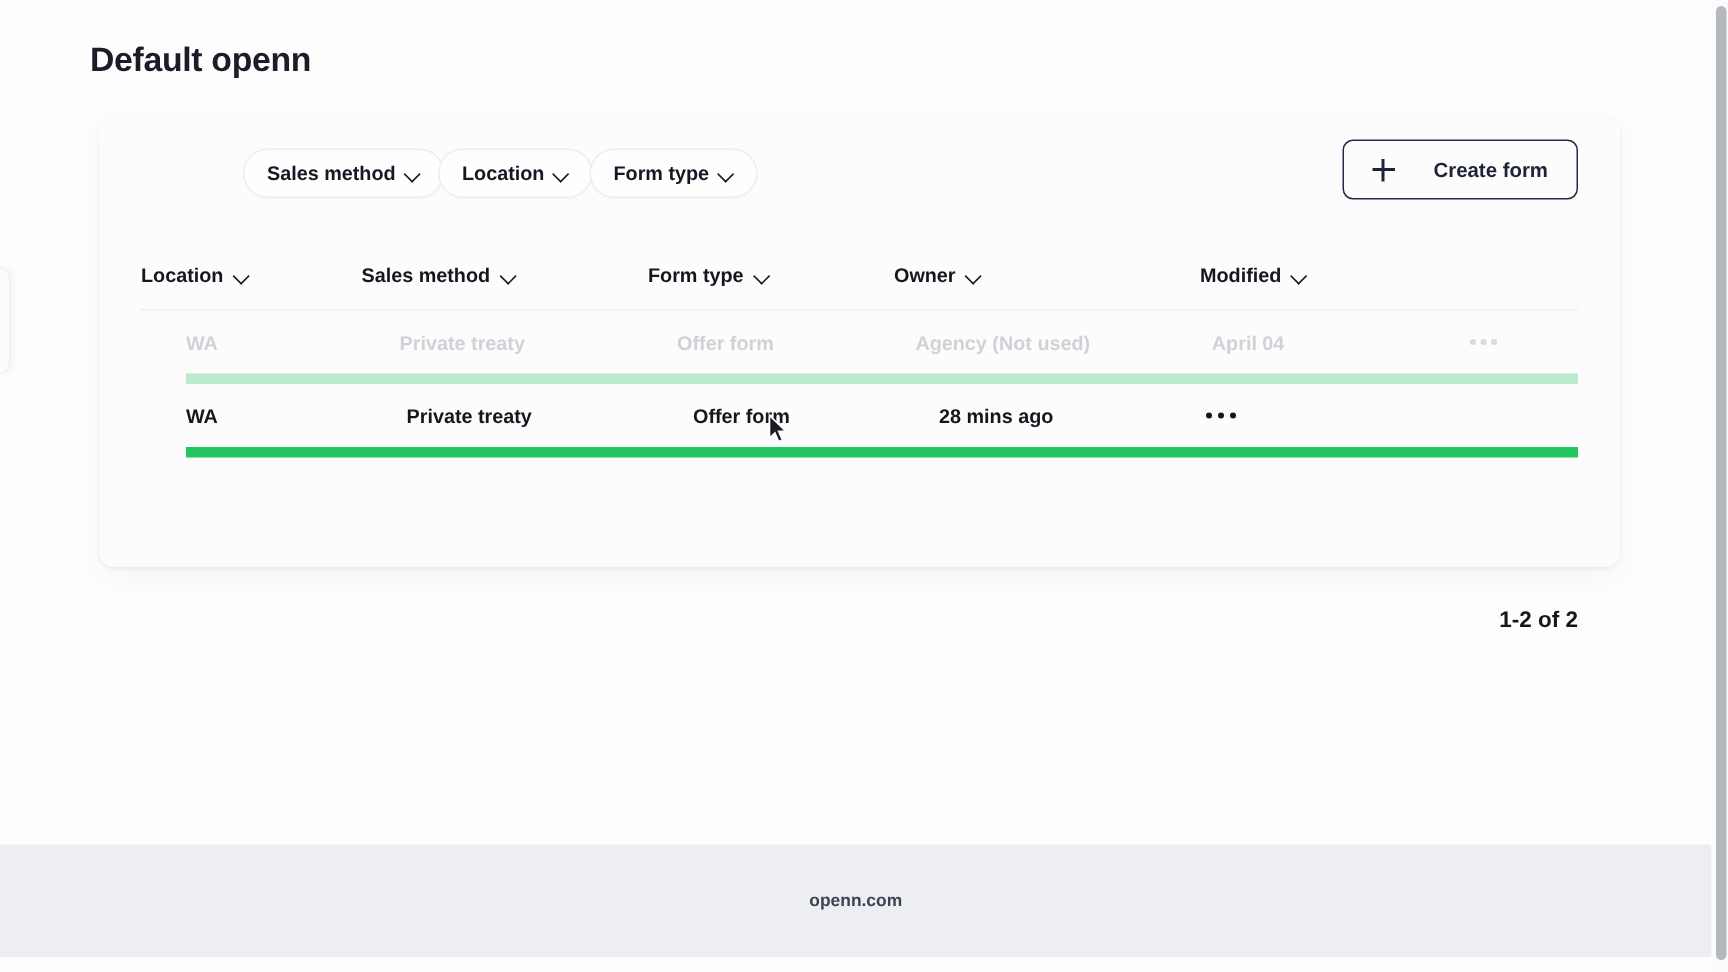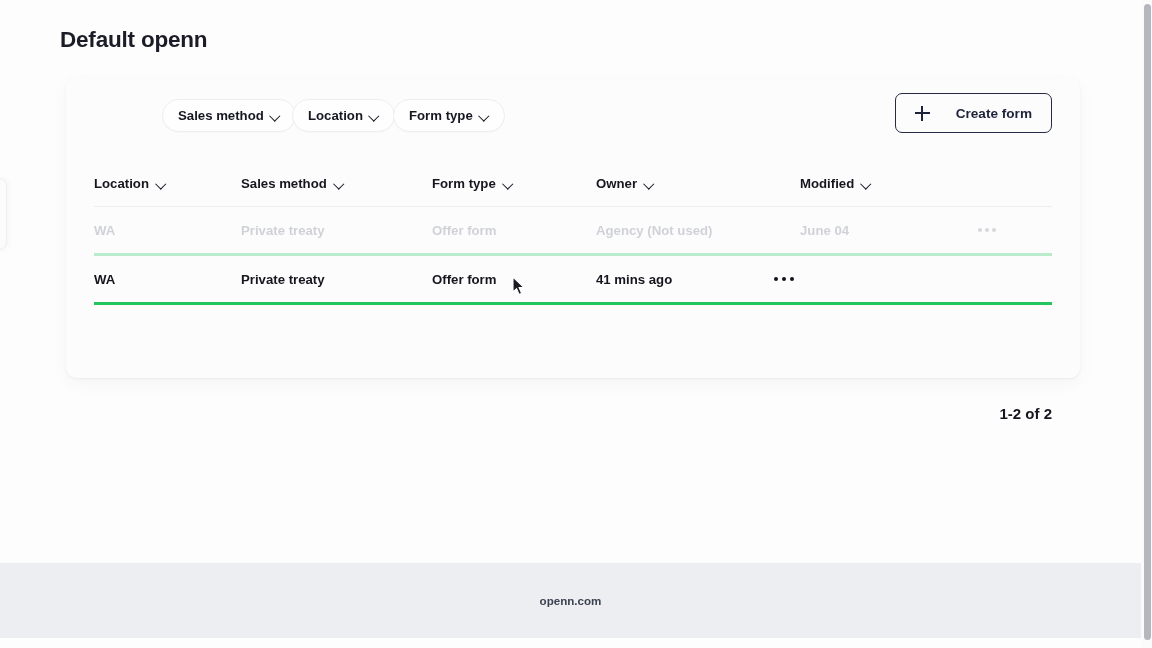--- a/index.html
+++ b/index.html
@@ -184,22 +184,23 @@
   .c-mod    { width: 176px; align-items: center; }
   .c-menu   { width: 76px; justify-content: flex-start; }
 
   #header-row .cell {
     font-weight: bold;
     color: #16161f;
     cursor: pointer;
   }
 
   .data-row {
-    border-bottom: 3px solid #22c55e;
-    font-weight: bold;
+    border-bottom: 7px solid #22c55e;
+    font-weight: bold;
+    margin-left: 30px;
   }
   .data-row .cell { color: #16161f; }
 
   #row-ghost { opacity: 0.30; }
   #row-ghost .cell { color: #6b7280; font-weight: bold; }
 
   .dots {
     display: inline-flex;
     align-items: center;
     gap: 3.4px;
@@ -339,35 +340,35 @@
             <span class="chev"></span>
           </div>
           <div class="cell c-menu"></div>
         </div>
 
         <div class="trow data-row" id="row-ghost">
           <div class="cell c-loc">WA</div>
           <div class="cell c-sales">Private treaty</div>
           <div class="cell c-ftype">Offer form</div>
           <div class="cell c-owner">Agency (Not used)</div>
-          <div class="cell c-mod">June 04</div>
+          <div class="cell c-mod">April 04</div>
           <div class="cell c-menu">
             <span class="dots">
                 <span></span>
                 <span></span>
                 <span></span>
               </span>
           </div>
         </div>
 
         <div class="trow data-row" id="row-active">
           <div class="cell c-loc">WA</div>
           <div class="cell c-sales">Private treaty</div>
           <div class="cell c-ftype">Offer form</div>
-          <div class="cell c-mod">41 mins ago</div>
+          <div class="cell c-mod">28 mins ago</div>
           <div class="cell c-menu">
             <span class="dots">
                 <span></span>
                 <span></span>
                 <span></span>
               </span>
           </div>
         </div>
 
       </div>

